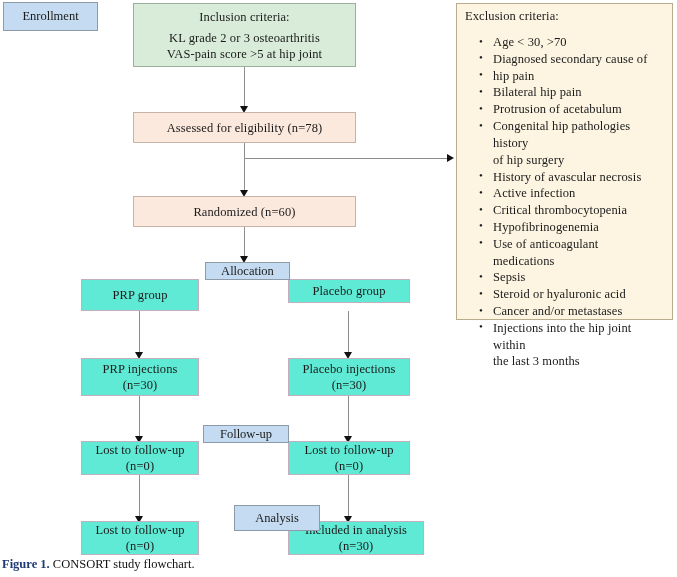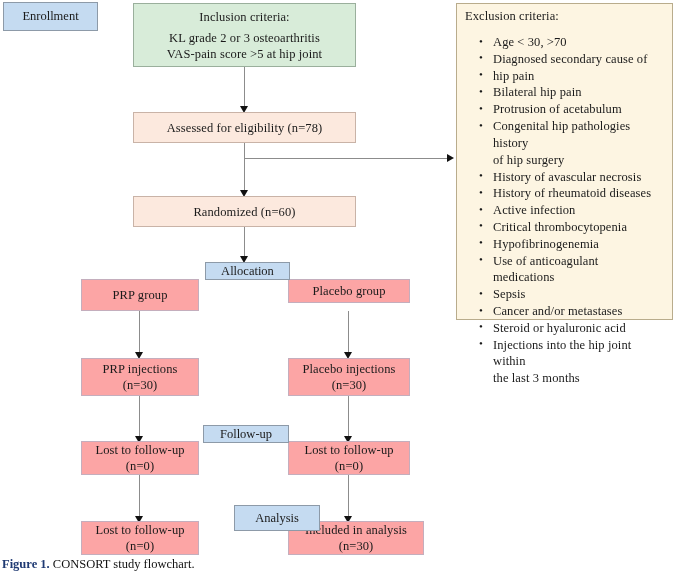--- a/index.html
+++ b/index.html
@@ -32,21 +32,21 @@
     text-align: center;
     font-size: 12.5px;
     line-height: 1.28;
     letter-spacing: 0.1px;
     color: #1a1a1a;
   }
   .box .line { display: block; white-space: nowrap; }
 
   .box-green   { background: #d8ecd9; border-color: #9aaf9c; }
   .box-peach   { background: #fce9de; border-color: #c9b3a7; }
-  .box-pink    { background: #fca5a5; border-color: #c4aebd; }
+  .box-pink    { background: #5eead4; border-color: #c4aebd; }
   .box-cream   { background: #fdf5e2; border-color: #b9ac8c; }
 
   
   .badge {
     position: absolute;
     box-sizing: border-box;
     background: #c5dbf1;
     border: 1px solid #8d9aa8;
     display: flex;
     align-items: center;
@@ -161,28 +161,27 @@
     <div class="excl-title">Exclusion criteria:</div>
     <ul class="excl-list">
       <li class="has-bullet">Age &lt; 30, &gt;70</li>
       <li class="has-bullet">Diagnosed secondary cause of</li>
       <li class="has-bullet">hip pain</li>
       <li class="has-bullet">Bilateral hip pain</li>
       <li class="has-bullet">Protrusion of acetabulum</li>
       <li class="has-bullet">Congenital hip pathologies history</li>
       <li>of hip surgery</li>
       <li class="has-bullet">History of avascular necrosis</li>
-      <li class="has-bullet">History of rheumatoid diseases</li>
       <li class="has-bullet">Active infection</li>
       <li class="has-bullet">Critical thrombocytopenia</li>
       <li class="has-bullet">Hypofibrinogenemia</li>
       <li class="has-bullet">Use of anticoagulant medications</li>
       <li class="has-bullet">Sepsis</li>
+      <li class="has-bullet">Steroid or hyaluronic acid</li>
       <li class="has-bullet">Cancer and/or metastases</li>
-      <li class="has-bullet">Steroid or hyaluronic acid</li>
       <li class="has-bullet">Injections into the hip joint within</li>
       <li>the last 3 months</li>
     </ul>
   </div>
 
   <div class="box box-peach" style="left:133px; top:196px; width:223px; height:31px;">
     <span class="line">Randomized (n=60)</span>
   </div>
 
   <div class="vline" style="left:244px; top:227px; height:34px;"></div>

